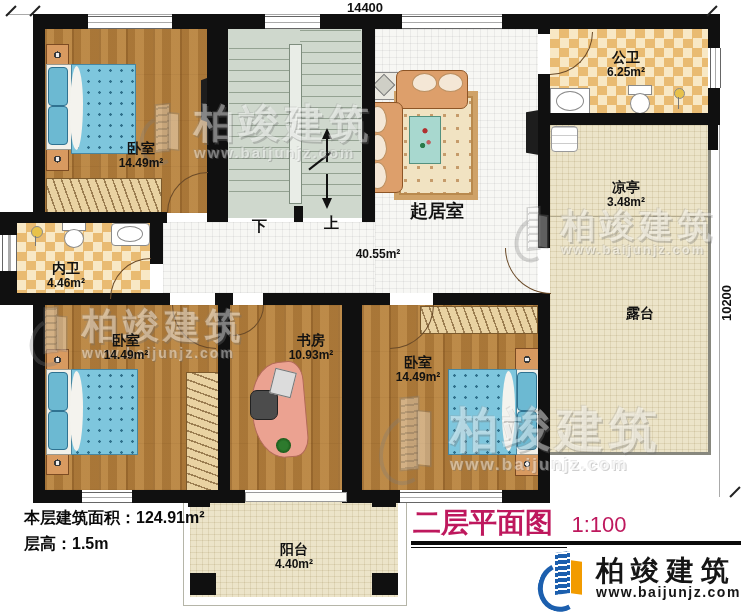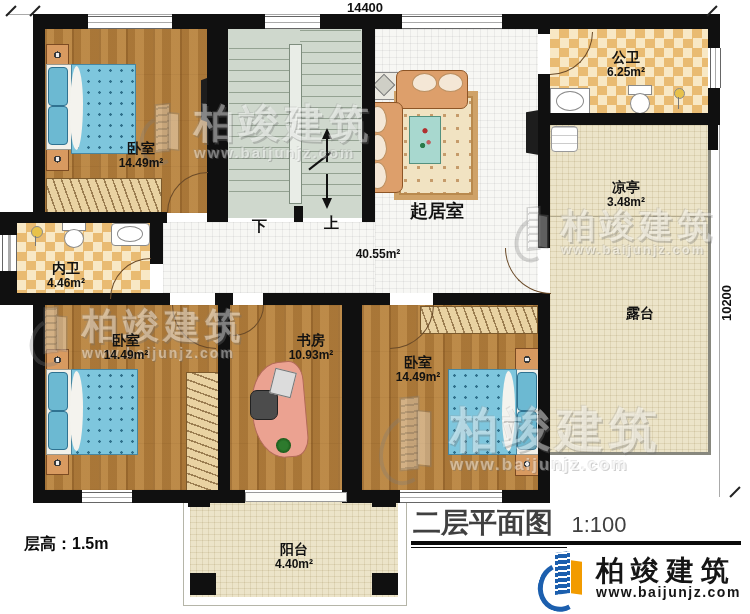--- a/index.html
+++ b/index.html
@@ -57,21 +57,21 @@
   .slash{position:absolute;z-index:21;width:28px;height:2px;background:#111;transform:rotate(-38deg);}
   .wm{position:absolute;z-index:45;display:flex;align-items:center;gap:8px;pointer-events:none;opacity:.55;}
   .wm-logo{position:relative;flex:0 0 auto;}
   .wm-b1,.wm-b2{position:absolute;background:rgba(255,255,255,.6);box-shadow:0 0 0 1.5px rgba(125,125,125,.55);}
   .wm-b1{left:34%;top:0;width:28%;height:82%;transform:skewY(-6deg);background-image:repeating-linear-gradient(0deg,rgba(120,120,120,.5) 0 2px,rgba(0,0,0,0) 2px 7px);}
   .wm-b2{left:62%;top:16%;width:20%;height:62%;transform:skewY(6deg);}
   .wm-arc{position:absolute;left:0;top:18%;width:74%;height:76%;border:4px solid rgba(0,0,0,0);border-left-color:rgba(125,125,125,.55);border-bottom-color:rgba(125,125,125,.55);border-radius:50%;transform:rotate(18deg);}
   .wm-name{font-weight:900;color:rgba(255,255,255,.78);text-shadow:1.5px 1.5px 0 rgba(110,110,110,.6),-1px -1px 0 rgba(150,150,150,.45);letter-spacing:5px;line-height:1;}
   .wm-site{font-weight:800;color:rgba(255,255,255,.78);text-shadow:1px 1px 0 rgba(110,110,110,.6),-1px -1px 0 rgba(150,150,150,.4);letter-spacing:2px;line-height:1.3;}
   .info{position:absolute;z-index:60;font-weight:700;font-size:16px;color:#0a0a0a;}
-  .titleblk{position:absolute;z-index:60;color:#404040;}
+  .titleblk{position:absolute;z-index:60;color:#be185d;}
   .title-main{font-size:28px;font-weight:700;display:inline-block;}
   .title-scale{font-size:22px;font-weight:400;display:inline-block;margin-left:14px;}
   .uline{position:absolute;z-index:60;background:#0a0a0a;}
   .lg{position:absolute;z-index:60;}
   .lg-b1,.lg-b2{position:absolute;}
   .lg-b1{left:15px;top:2px;width:15px;height:42px;background:#1c5fae;transform:skewY(-7deg);background-image:repeating-linear-gradient(0deg,rgba(0,0,0,0) 0 4px,#fff 4px 6px);}
   .lg-b2{left:31px;top:11px;width:11px;height:33px;background:#f29b00;transform:skewY(7deg);}
   .lg-arc{position:absolute;left:-2px;top:12px;width:36px;height:40px;border:5px solid rgba(0,0,0,0);border-left-color:#1c5fae;border-bottom-color:#1c5fae;border-radius:50%;transform:rotate(18deg);}
   .brand-name{position:absolute;z-index:60;font-size:28px;font-weight:900;color:#151515;letter-spacing:7px;white-space:nowrap;}
   .brand-site{position:absolute;z-index:60;font-size:14px;font-weight:800;color:#151515;letter-spacing:1.5px;white-space:nowrap;}
@@ -312,20 +312,21 @@
         <div class="wm-b1"></div>
         <div class="wm-b2"></div>
         <div class="wm-arc"></div>
       </div>
     <div>
       <div class="wm-name" style="font-size:48px;">柏竣建筑</div>
       <div class="wm-site" style="font-size:17px;">www.baijunjz.com</div>
     </div>
   </div>
 
+  <div class="info" style="left:24px;top:508px;">本层建筑面积：124.91m²</div>
   <div class="info" style="left:24px;top:534px;">层高：1.5m</div>
 
   <div class="titleblk" style="left:413px;top:504px;">
     <span class="title-main">二层平面图</span>
     <span class="title-scale">1:100</span>
   </div>
   <div class="uline" style="left:411px;top:541px;width:330px;height:4px;"></div>
   <div class="uline" style="left:411px;top:547px;width:156px;height:1px;"></div>
 
   <div class="lg" style="left:540px;top:550px;width:50px;height:54px;">

